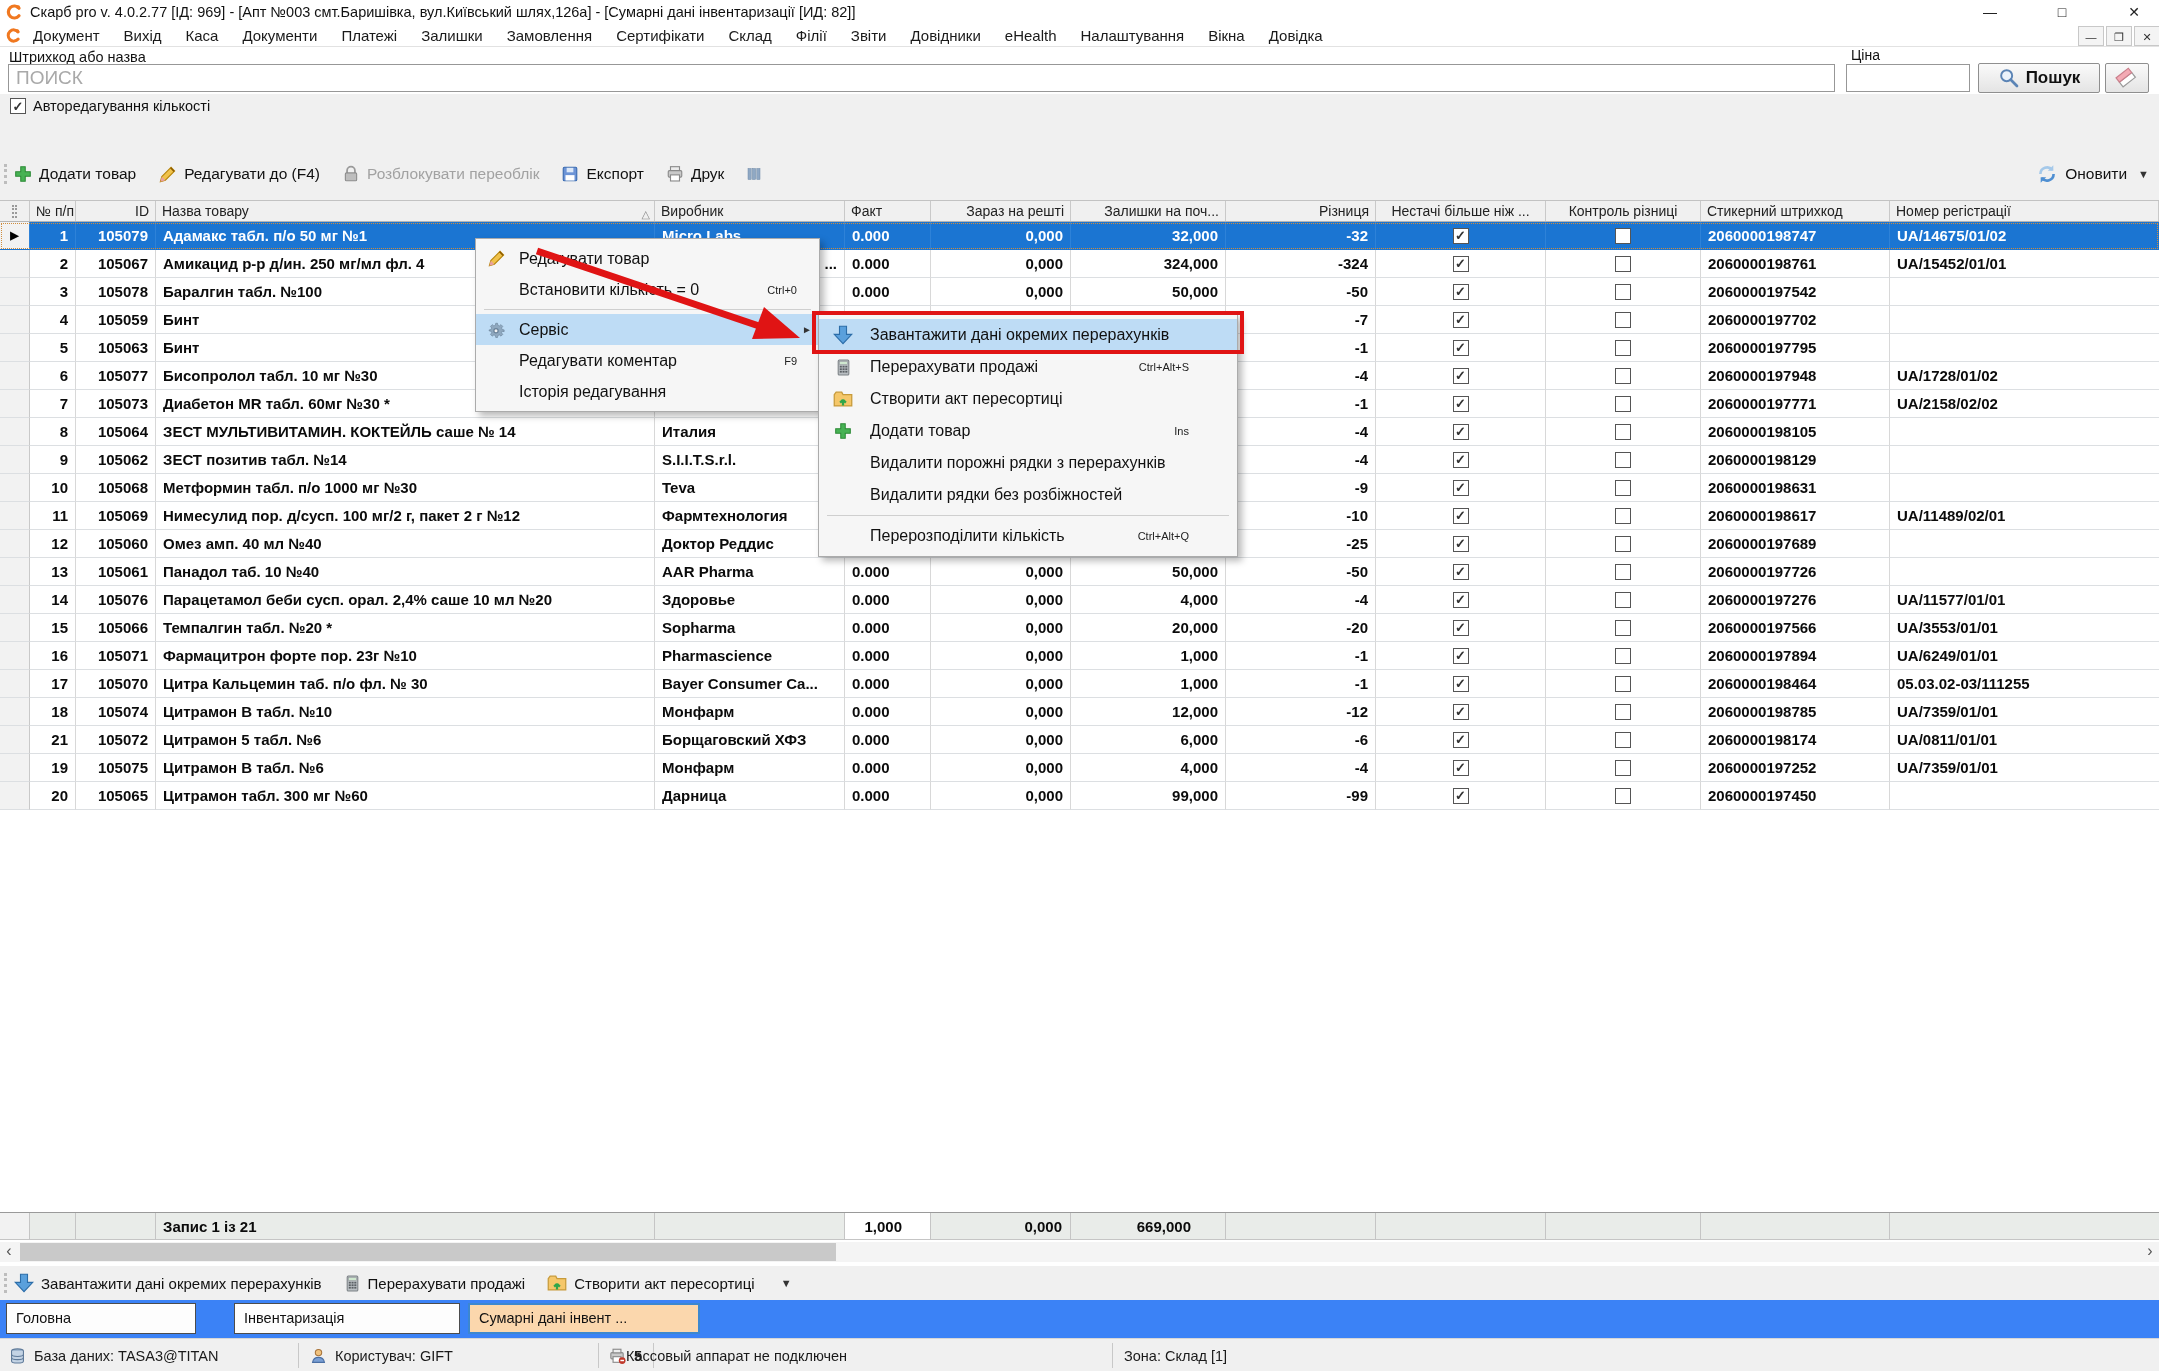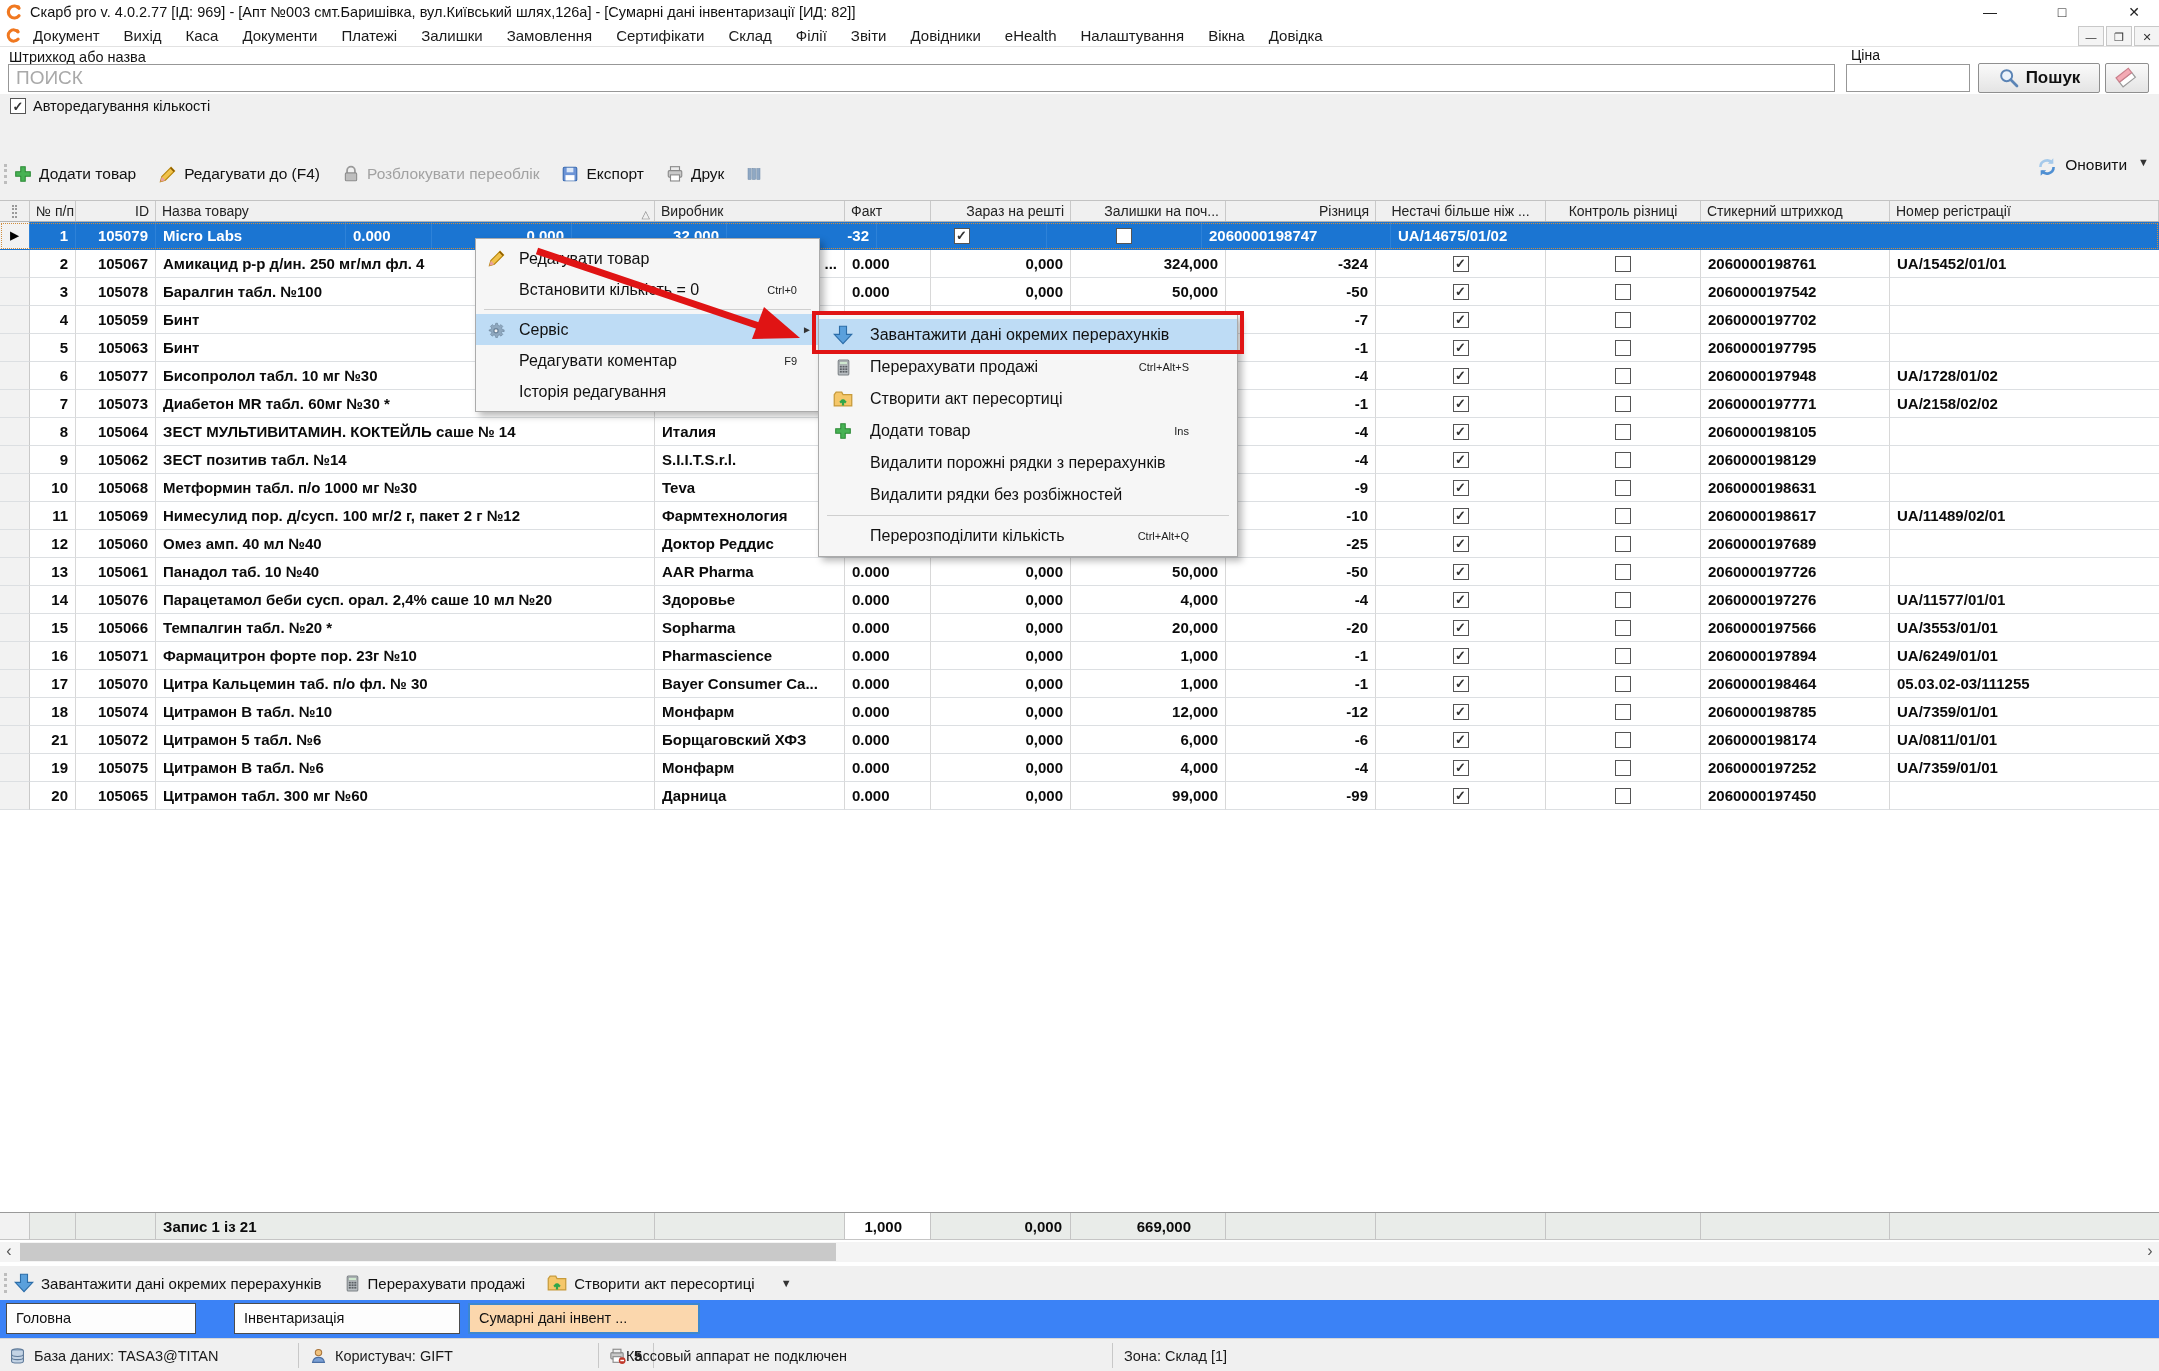--- a/index.html
+++ b/index.html
@@ -33,21 +33,21 @@
   .checkrow { position:absolute; left:10px; top:4px; display:flex; align-items:center; gap:7px; font-size:14.5px; color:#111; }
   .cb { width:16px; height:16px; background:#fff; border:1px solid #555; display:inline-flex; align-items:center; justify-content:center; font-size:13px; font-weight:bold; color:#333; }
   .cb.checked::after { content:"✓"; }
 
   .toolbar { position:absolute; left:0; top:62px; width:100%; height:36px; display:flex; align-items:center; }
   .vgrip { width:4px; height:20px; border-left:3px dotted #bdbdbd; margin:0 6px 0 4px; }
   .tb-item { display:flex; align-items:center; gap:7px; margin-right:22px; font-size:15.5px; color:#111; white-space:nowrap; }
   .tb-item.disabled { color:#a2a2a2; }
   .icn { display:inline-flex; }
   .icn svg { display:block; }
-  .refresh-group { position:absolute; right:10px; top:0; height:36px; display:flex; gap:7px; font-size:15.5px; color:#111; }
+  .refresh-group { position:absolute; right:10px; top:0; height:36px; display:flex; align-items:center; gap:7px; font-size:15.5px; color:#111; }
   .drop-caret { font-size:11px; color:#333; margin-left:4px; }
 
   
   .grid { position:absolute; left:0; top:200px; width:100%; background:#fff; }
   .gh { display:flex; height:22px; background:#f0f0f0; border-top:1px solid #c2c2c2; border-bottom:1px solid #b6b6b6; }
   .gh-cell { font-size:14px; color:#222; padding:0 6px; line-height:20px; border-right:1px solid #c9c9c9; white-space:nowrap; overflow:hidden; position:relative; }
   .sortmark { position:absolute; right:4px; top:3px; font-size:11px; color:#8a8a8a; }
   .grid-row { display:flex; height:28px; background:#fff; }
   .gcell { font-size:15px; font-weight:bold; color:#0b0b0b; padding:0 7px; line-height:27px; border-right:1px solid #d8d8d8; border-bottom:1px solid #dcdfe2; white-space:nowrap; overflow:hidden; }
   .grid-row.selected { background:#1b75d2; outline:1px dotted #cf8d3e; outline-offset:-2px; }
@@ -280,20 +280,21 @@
         <div class="gh-cell col-short">Нестачі більше ніж ...</div>
         <div class="gh-cell col-ctrl">Контроль різниці</div>
         <div class="gh-cell col-sticker">Стикерний штрихкод</div>
         <div class="gh-cell col-reg">Номер регістрації</div>
       </div>
     <div>
         <div class="grid-row selected">
           <div class="gcell col-marker">▶</div>
           <div class="gcell col-num">1</div>
           <div class="gcell col-id">105079</div>
+          <div class="gcell col-name">Адамакс табл. п/о 50 мг №1</div>
           <div class="gcell col-vendor">Micro Labs</div>
           <div class="gcell col-fact">0.000</div>
           <div class="gcell col-now">0,000</div>
           <div class="gcell col-start">32,000</div>
           <div class="gcell col-diff">-32</div>
           <div class="gcell col-short cbcell">
             <span class="cb checked"></span>
           </div>
           <div class="gcell col-ctrl cbcell">
             <span class="cb"></span>

